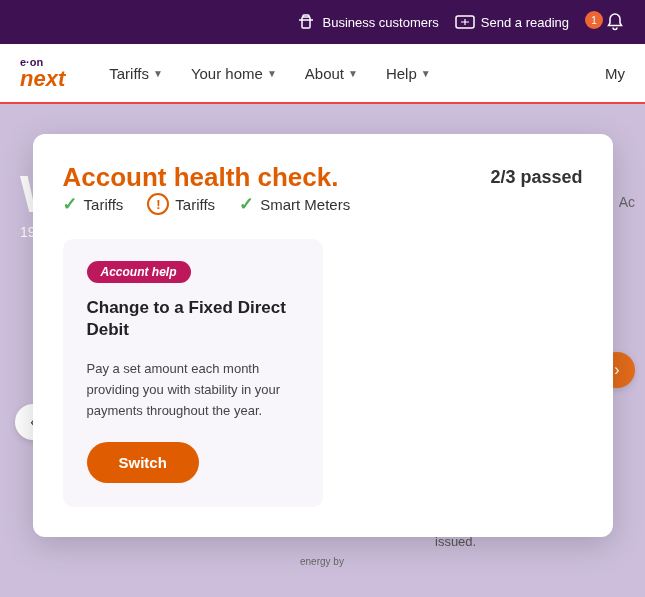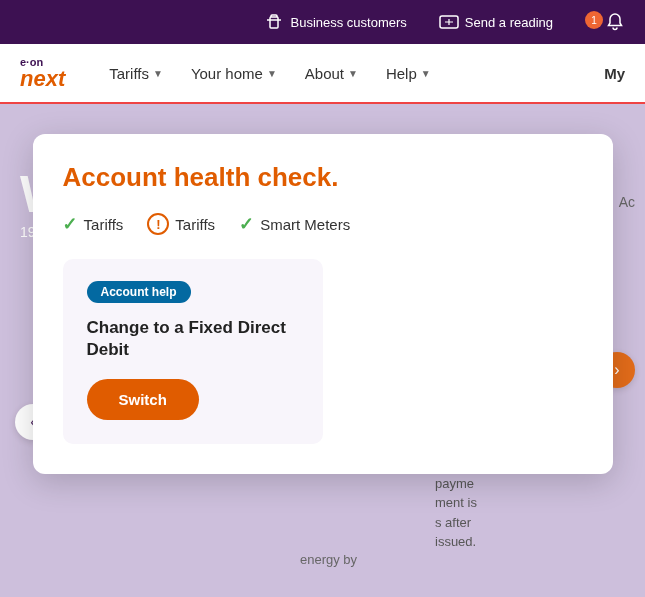--- a/index.html
+++ b/index.html
@@ -13,21 +13,21 @@
     }
 
     
     .top-bar {
       background: #3d1152;
       height: 44px;
       display: flex;
       align-items: center;
       justify-content: flex-end;
       padding: 0 20px;
-      gap: 32px;
+      gap: 16px;
     }
     .top-bar-item {
       display: flex;
       align-items: center;
       gap: 6px;
       color: #fff;
       font-size: 13px;
       cursor: pointer;
     }
     .top-bar-icon {
@@ -102,21 +102,21 @@
       font-weight: 500;
     }
     .chevron-icon {
       font-size: 10px;
       color: #666;
     }
     .nav-right {
       margin-left: auto;
       font-size: 15px;
       color: #333;
-      font-weight: 700;
+      font-weight: 400;
       cursor: pointer;
     }
 
     
     .bg-content {
       position: absolute;
       top: 104px;
       left: 0;
       width: 645px;
       height: calc(597px - 104px);
@@ -180,21 +180,21 @@
     }
     .bg-right-text {
       font-size: 13px;
       color: #444;
       line-height: 1.5;
     }
     .bg-bottom-text {
       position: absolute;
       bottom: 30px;
       left: 300px;
-      font-size: 13px;
+      font-size: 10px;
       color: #555;
     }
 
     
     .modal-overlay {
       position: absolute;
       top: 104px;
       left: 0;
       width: 645px;
       height: calc(597px - 104px);
@@ -209,23 +209,21 @@
     .health-modal {
       background: #fff;
       border-radius: 12px;
       width: 580px;
       padding: 28px 30px 30px;
       box-shadow: 0 8px 32px rgba(0,0,0,0.18);
     }
     .health-modal-header {
       display: flex;
       justify-content: space-between;
-      align-items: flex-start;
-      margin-bottom: 20px;
-      flex-direction: column;
+      align-items: center;
     }
     .health-title {
       font-size: 26px;
       font-weight: 900;
       color: #e05c00;
     }
     .health-passed {
       font-size: 18px;
       font-weight: 700;
       color: #333;
@@ -262,28 +260,29 @@
     }
 
     
     .card {
       background: #f8f5fb;
       border-radius: 10px;
       padding: 22px 24px 24px;
       width: 260px;
     }
     .card-badge {
-      background: #0369a1;
+      background: #be185d;
       color: #fff;
       border-radius: 20px;
       padding: 4px 14px;
       font-size: 12px;
       font-weight: 600;
       display: inline-block;
       margin-bottom: 14px;
+      font-style: italic;
     }
     .card-title {
       font-size: 17px;
       font-weight: 800;
       color: #222;
       margin-bottom: 18px;
       line-height: 1.3;
     }
     .card-description {
       font-size: 13px;
@@ -377,36 +376,38 @@
     <div class="bg-right-text">s after</div>
     <div class="bg-right-text">issued.</div>
   </div>
   <div class="bg-bottom-text">energy by</div>
 </div>
 
 <div class="modal-overlay">
   <div class="health-modal">
     <div class="health-modal-header">
       <h2 class="health-title">Account health check.</h2>
+      <span class="health-passed">2/3 passed</span>
     </div>
 
     <div class="health-checks">
       <div class="check-item">
         <span class="check-icon-green">✓</span>
         <span>Tariffs</span>
       </div>
       <div class="check-item">
         <div class="check-icon-warning">!</div>
         <span>Tariffs</span>
       </div>
       <div class="check-item">
         <span class="check-icon-green">✓</span>
         <span>Smart Meters</span>
       </div>
     </div>
 
     <div class="card">
       <div class="card-badge">Account help</div>
       <div class="card-title">Change to a Fixed Direct Debit</div>
+      <div class="card-description">Pay a set amount each month providing you with stability in your payments throughout the year.</div>
       <button class="switch-btn">Switch</button>
     </div>
   </div>
 </div>
 
 </body></html>

